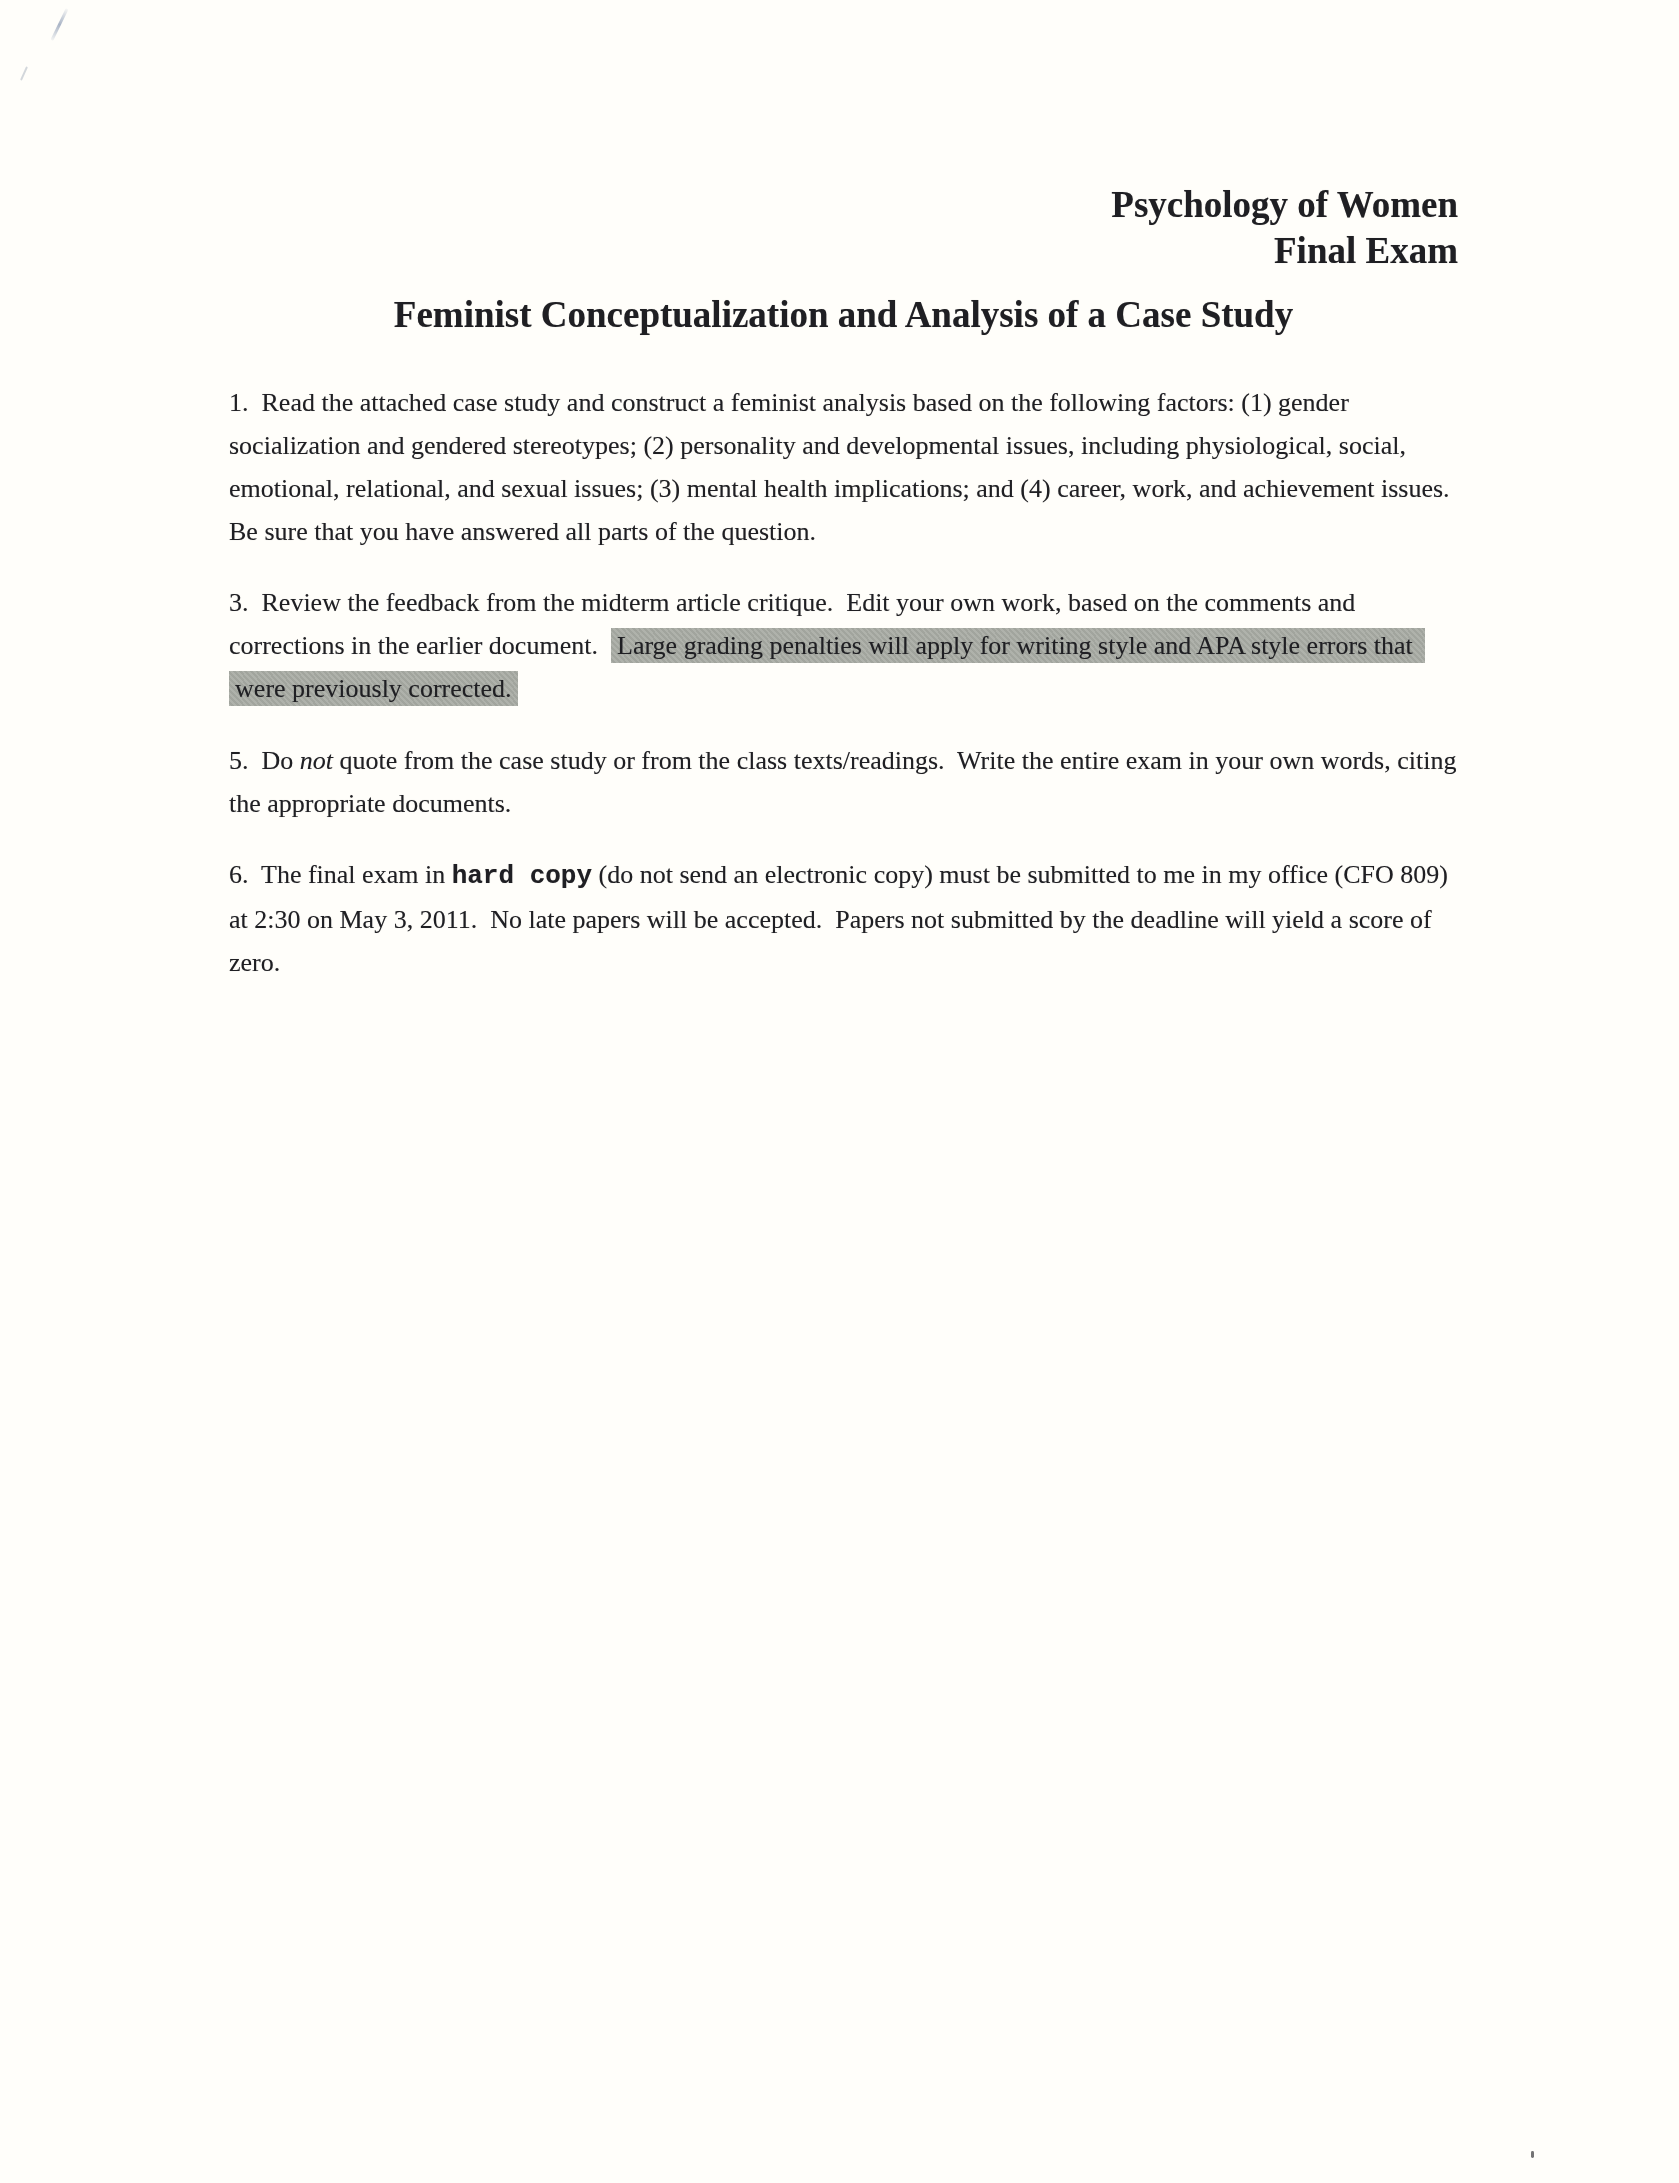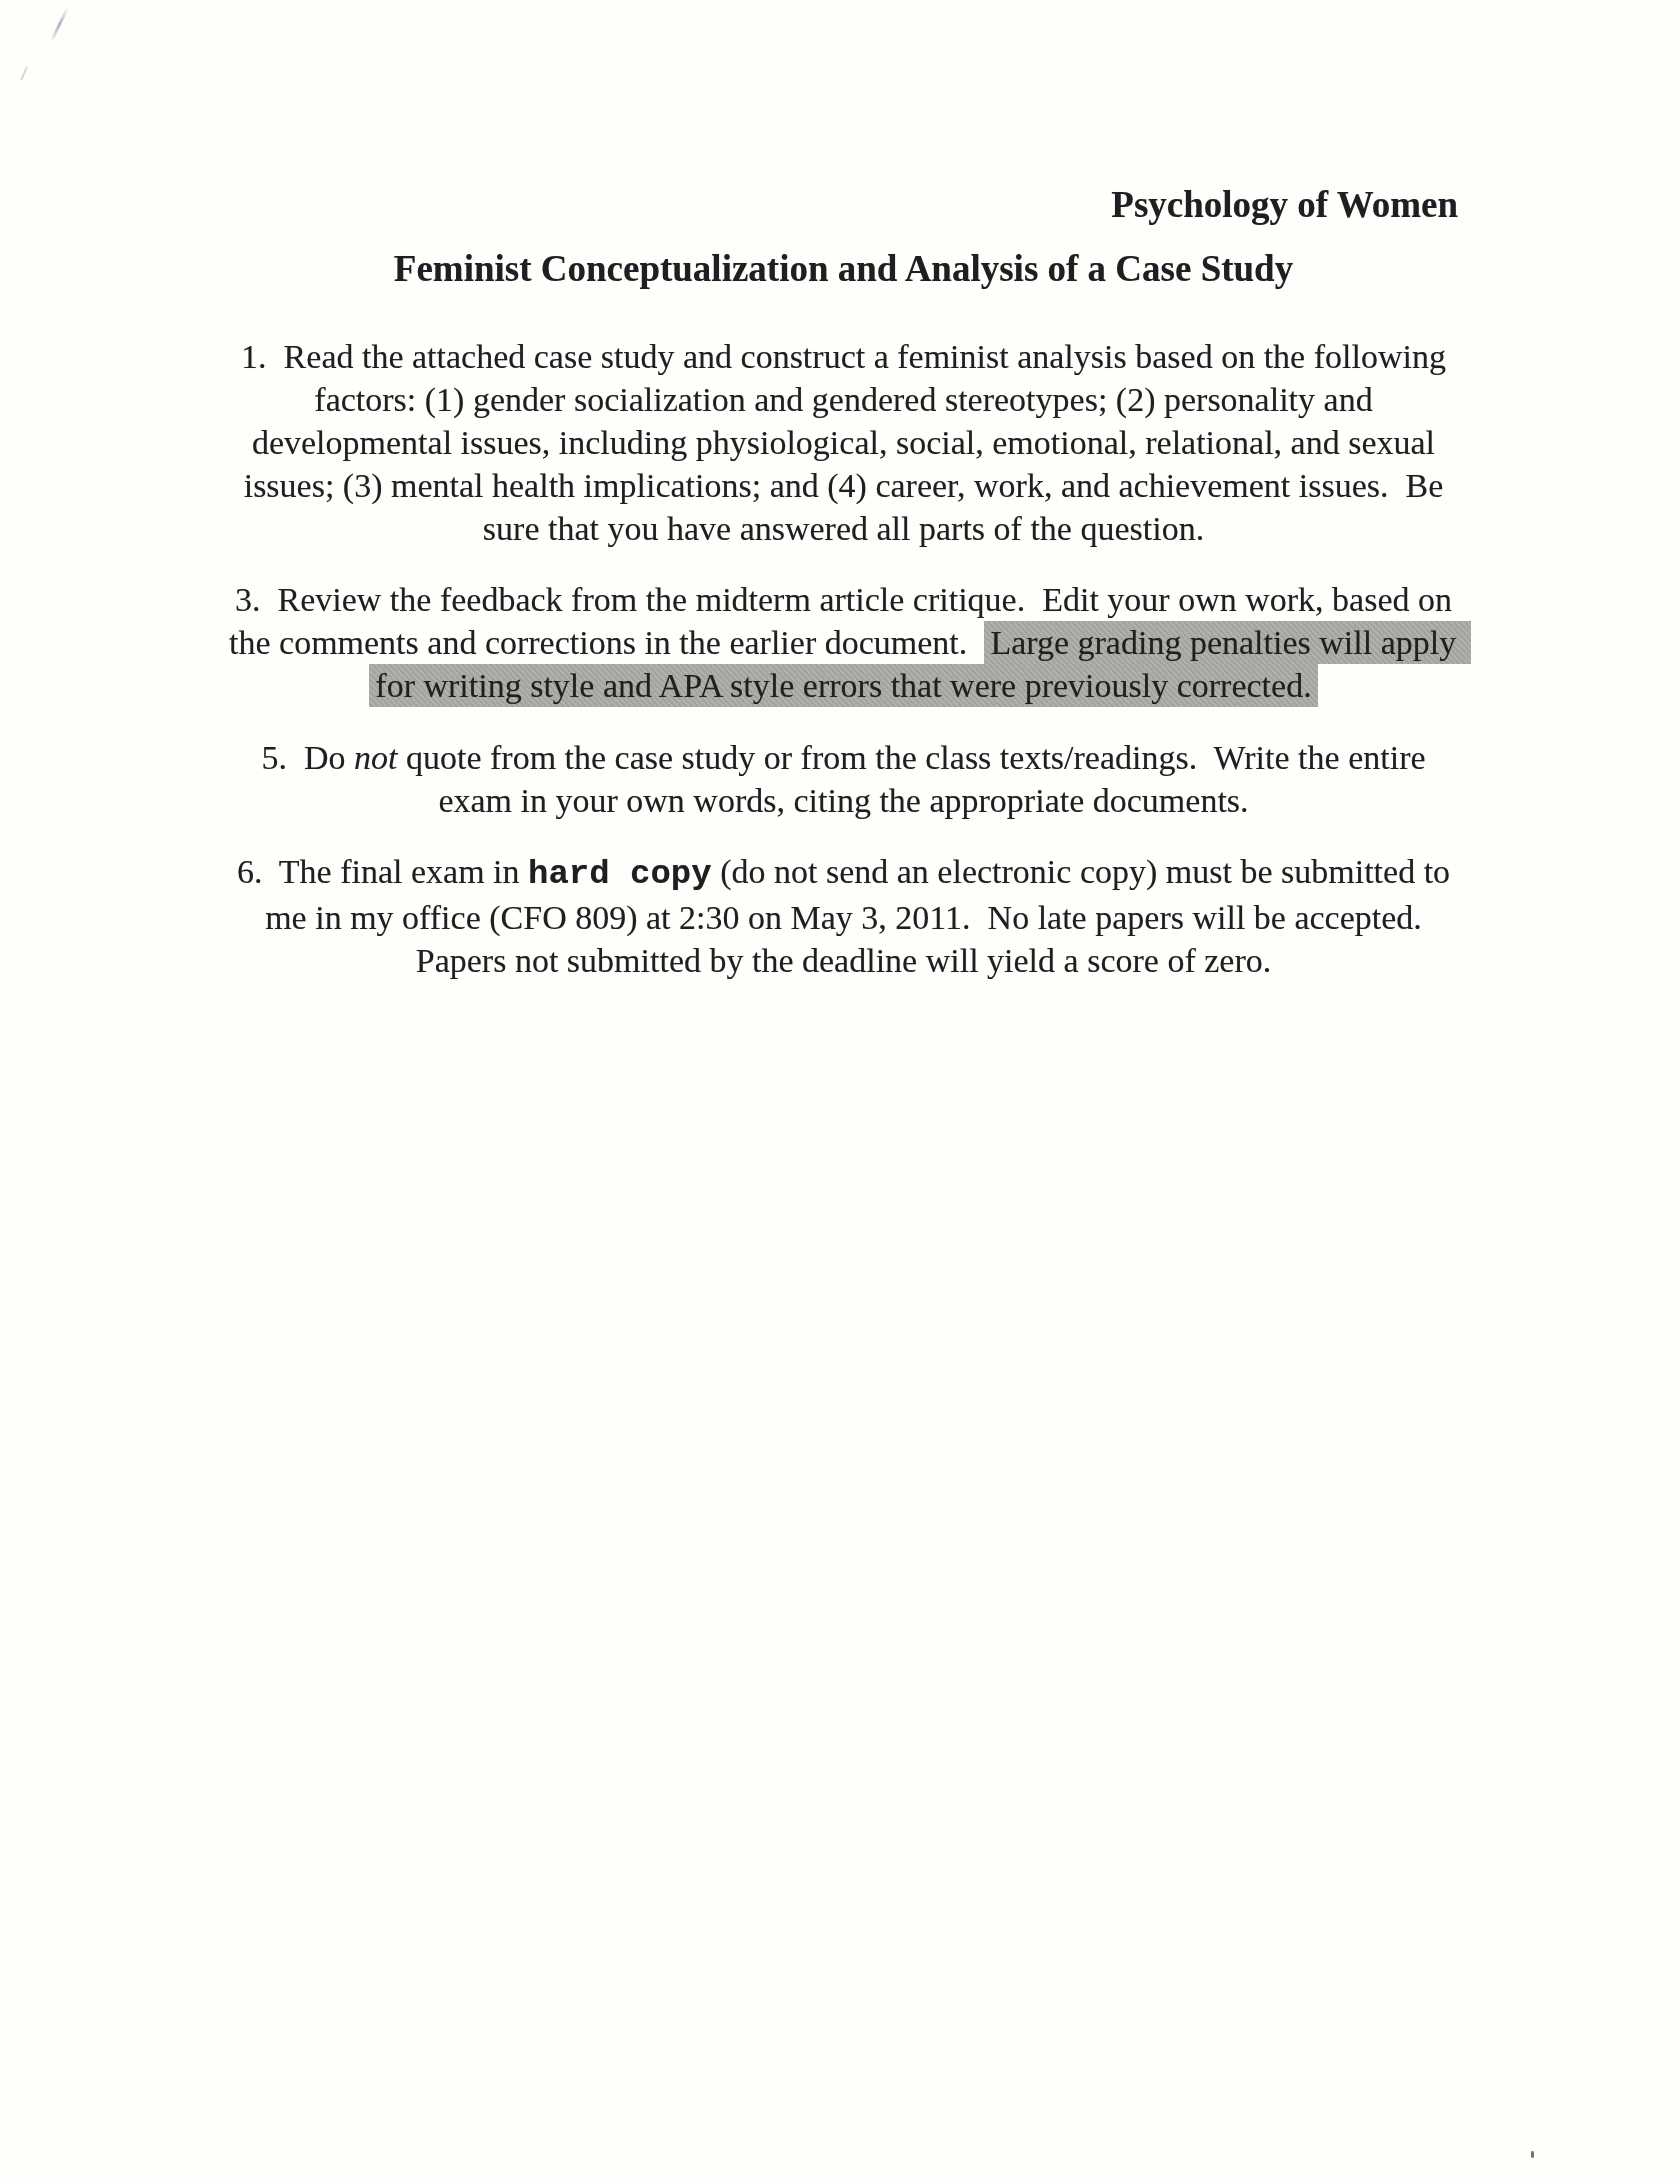--- a/index.html
+++ b/index.html
@@ -31,26 +31,25 @@
   }
   .subtitle {
     text-align: center;
     font-weight: bold;
     font-size: 37px;
     line-height: 46px;
     margin-top: 17.6px;
     text-shadow: 0 0 0.7px rgba(25,25,30,0.35);
   }
   .body-text p {
-    font-size: 34px;
+    font-size: 26px;
     line-height: 43px;
     margin: 0 0 28.5px 0;
     white-space: pre-wrap;
     text-shadow: 0 0 0.7px rgba(25,25,30,0.35);
-    text-align: center;
   }
   .body-text p:first-child {
     margin-top: 43px;
   }
   .hl {
     background-color: #a9aca5;
     background-image: repeating-linear-gradient(
       47deg,
       rgba(255,255,255,0.07) 0px, rgba(255,255,255,0.07) 2px,
       rgba(40,45,38,0.06) 2px, rgba(40,45,38,0.06) 4.1px
@@ -97,20 +96,21 @@
 <div class="page">
 
   <div class="pen-mark"></div>
   <div class="pen-mark-small"></div>
   <div class="speck"></div>
 
   <div class="content">
 
     <div class="title-block">
       <div>Psychology of Women</div>
+      <div>Final Exam</div>
     </div>
 
     <div class="subtitle">Feminist Conceptualization and Analysis of a Case Study</div>
 
     <div class="body-text">
 
       <p><span>1.  Read the attached case study and construct a feminist analysis based on the following factors: (1) gender socialization and gendered stereotypes; (2) personality and developmental issues, including physiological, social, emotional, relational, and sexual issues; (3) mental health implications; and (4) career, work, and achievement issues.  Be sure that you have answered all parts of the question.</span></p>
 
 
       <p><span>3.  Review the feedback from the midterm article critique.  Edit your own work, based on the comments and corrections in the earlier document.  </span><span class="hl">Large grading penalties will apply for writing style and APA style errors that were previously corrected.</span></p>

